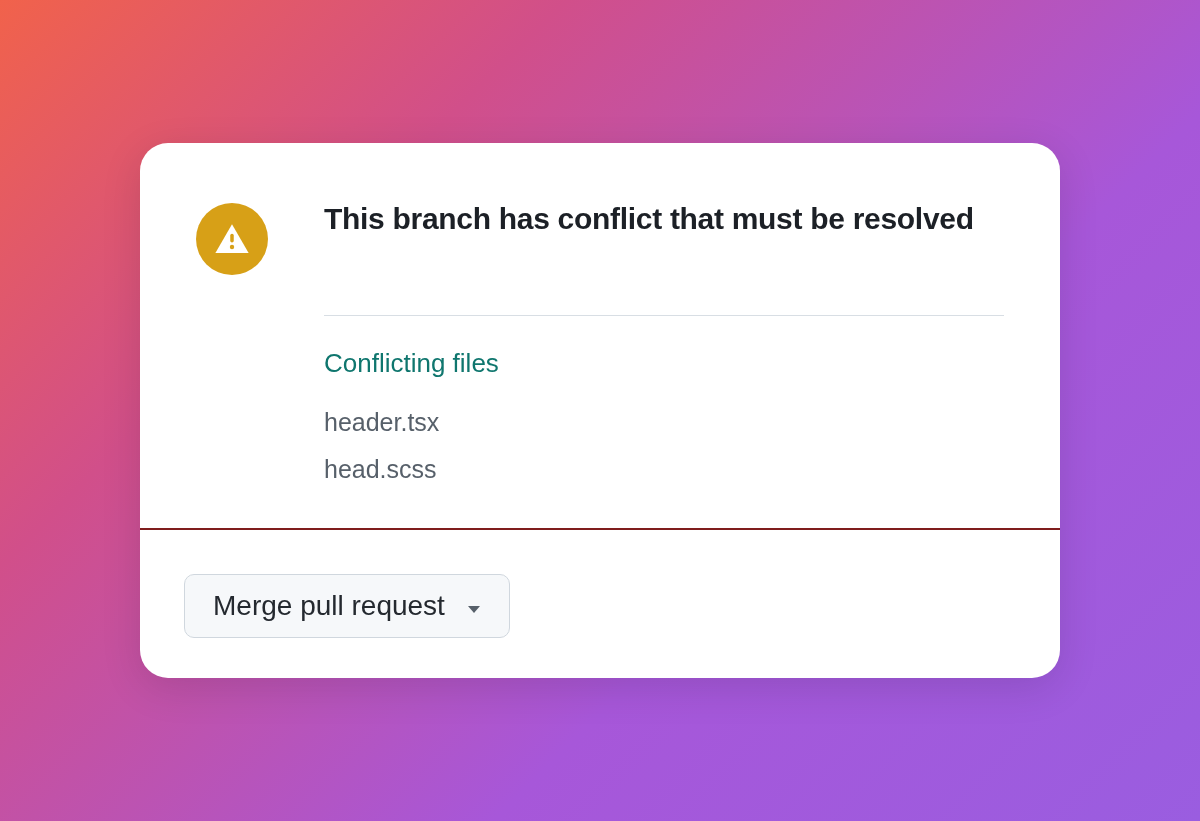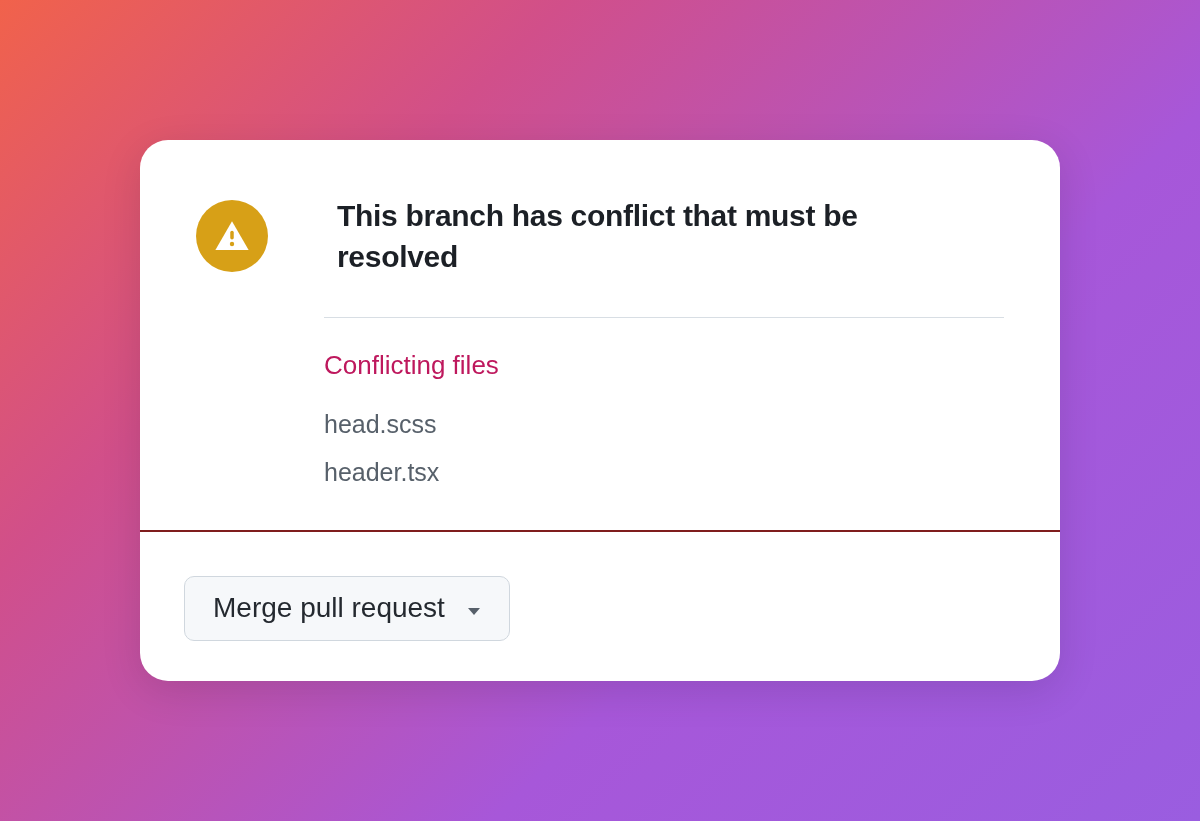--- a/index.html
+++ b/index.html
@@ -22,21 +22,20 @@
       border-radius: 28px;
       box-shadow: 0 10px 40px rgba(0,0,0,0.12);
       overflow: hidden;
     }
     .top {
       padding: 56px 56px 44px 56px;
     }
     .header-row {
       display: flex;
       align-items: flex-start;
-      gap: 13px;
     }
     .icon-col {
       flex: 0 0 auto;
       width: 72px;
       height: 72px;
       border-radius: 50%;
       background: #d7a017;
       display: flex;
       align-items: center;
       justify-content: center;
@@ -73,21 +72,21 @@
       height: 1px;
       background: #d8dee4;
       margin: 40px 0 32px 0;
     }
     .content-body {
       margin-left: 128px;
     }
     .subheading {
       font-size: 26px;
       font-weight: 500;
-      color: #be185d;
+      color: #0f766e;
       margin-bottom: 30px;
     }
     .file-list {
       list-style: none;
     }
     .file-item {
       font-size: 25px;
       color: #57606a;
       line-height: 1.1;
       margin-bottom: 20px;
@@ -131,22 +130,22 @@
       </div>
       <div class="title-col">
         <h2 class="title">This branch has conflict that must be resolved</h2>
       </div>
     </div>
 
     <div class="content-body">
       <div class="divider"></div>
       <div class="subheading">Conflicting files</div>
       <ul class="file-list">
+        <li class="file-item">header.tsx</li>
         <li class="file-item">head.scss</li>
-        <li class="file-item">header.tsx</li>
       </ul>
     </div>
   </div>
 
   <div class="footer">
     <button class="merge-btn">
       <span>Merge pull request</span>
       <span class="caret">
         <svg width="14" height="10" viewBox="0 0 14 10">
           <path d="M1 1 L7 8 L13 1 Z" fill="#57606a"></path>

